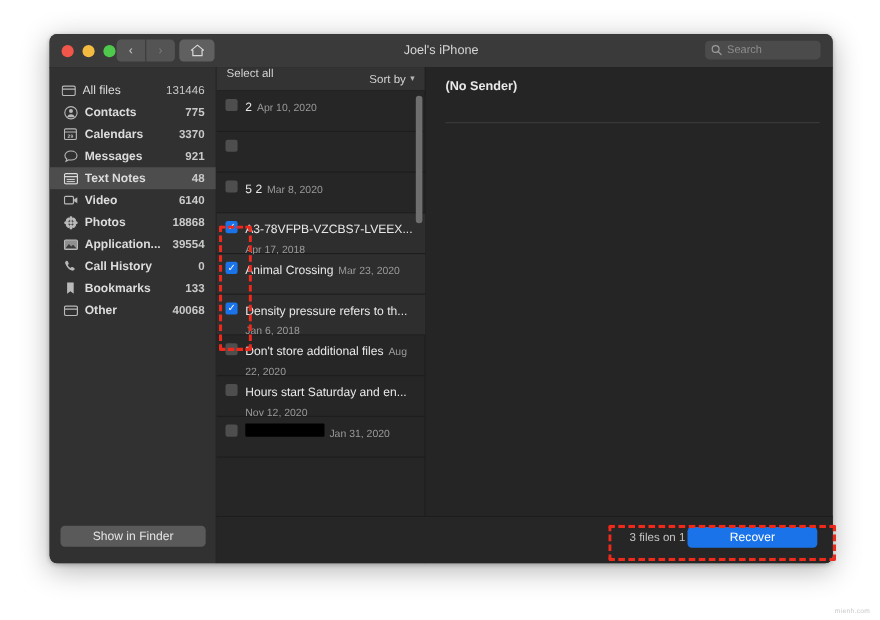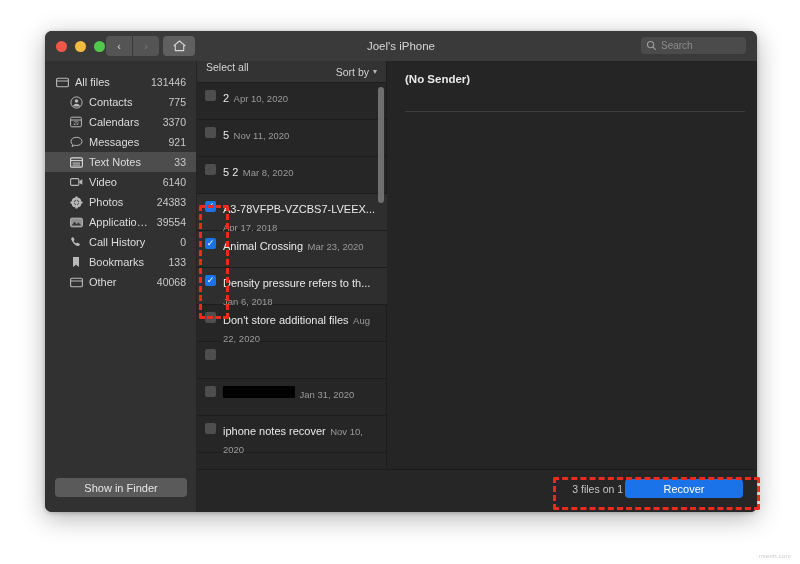--- a/index.html
+++ b/index.html
@@ -148,21 +148,21 @@
   .sb-row.allfiles { margin-top: 11px; }
   .sb-row .sb-ico {
     width: 14px; height: 14px;
     margin-right: 6px;
     flex: 0 0 auto;
     display: flex;
     align-items: center;
     justify-content: center;
     color: #b9b9b9;
   }
-  .sb-row.indent { padding-left: 24px; }
+  .sb-row.indent { padding-left: 12px; font-weight: bold; }
   .sb-row .sb-label {
     flex: 1 1 auto;
     white-space: nowrap;
     overflow: hidden;
     text-overflow: ellipsis;
   }
   .sb-row .sb-count {
     color: #c9c9c9;
     font-size: 10.5px;
     flex: 0 0 auto;
@@ -468,21 +468,21 @@
         <div class="sb-row indent selected">
           <span class="sb-ico">
             <svg width="13" height="11" viewBox="0 0 13 11">
               <rect x="0.6" y="0.9" width="11.8" height="9.2" rx="1.2" fill="none" stroke="#dadada" stroke-width="1.1"></rect>
               <line x1="0.6" y1="3.6" x2="12.4" y2="3.6" stroke="#dadada" stroke-width="1"></line>
               <line x1="2.6" y1="6.1" x2="10" y2="6.1" stroke="#dadada" stroke-width="0.9"></line>
               <line x1="2.6" y1="8.1" x2="10" y2="8.1" stroke="#dadada" stroke-width="0.9"></line>
             </svg>
           </span>
           <span class="sb-label">Text Notes</span>
-          <span class="sb-count">33</span>
+          <span class="sb-count">48</span>
         </div>
 
         <div class="sb-row indent">
           <span class="sb-ico">
             <svg width="13" height="10" viewBox="0 0 13 10">
               <rect x="0.6" y="1.6" width="8.2" height="6.8" rx="1.1" fill="none" stroke="#b9b9b9" stroke-width="1.1"></rect>
               <path d="M9.4 4.1 L12.3 2.3 L12.3 7.7 L9.4 5.9 Z" fill="#b9b9b9"></path>
             </svg>
           </span>
           <span class="sb-label">Video</span>
@@ -499,21 +499,21 @@
                 <ellipse cx="2.6" cy="6.5" rx="2.3" ry="1.5"></ellipse>
                 <ellipse cx="10.4" cy="6.5" rx="2.3" ry="1.5"></ellipse>
                 <ellipse cx="3.7" cy="3.7" rx="2.2" ry="1.4" transform="rotate(-45 3.7 3.7)"></ellipse>
                 <ellipse cx="9.3" cy="9.3" rx="2.2" ry="1.4" transform="rotate(-45 9.3 9.3)"></ellipse>
                 <ellipse cx="9.3" cy="3.7" rx="2.2" ry="1.4" transform="rotate(45 9.3 3.7)"></ellipse>
                 <ellipse cx="3.7" cy="9.3" rx="2.2" ry="1.4" transform="rotate(45 3.7 9.3)"></ellipse>
               </g>
             </svg>
           </span>
           <span class="sb-label">Photos</span>
-          <span class="sb-count">24383</span>
+          <span class="sb-count">18868</span>
         </div>
 
         <div class="sb-row indent">
           <span class="sb-ico">
             <svg width="13" height="11" viewBox="0 0 13 11">
               <rect x="0.6" y="1.2" width="11.8" height="8.6" rx="1.2" fill="#8f8f8f" stroke="#b9b9b9" stroke-width="1"></rect>
               <path d="M1.6 8.6 L4.6 4.8 L6.7 7.2 L8.4 5.4 L11.4 8.6 Z" fill="#3a3a3a"></path>
             </svg>
           </span>
           <span class="sb-label">Application...</span>
@@ -571,24 +571,20 @@
           <div class="list-item">
             <span class="cbox"></span>
             <span class="li-text">
               <span class="li-title">2</span>
               <span class="li-date">Apr 10, 2020</span>
             </span>
           </div>
 
           <div class="list-item">
             <span class="cbox"></span>
-            <span class="li-text">
-              <span class="li-title">5</span>
-              <span class="li-date">Nov 11, 2020</span>
-            </span>
           </div>
 
           <div class="list-item">
             <span class="cbox"></span>
             <span class="li-text">
               <span class="li-title">5 2</span>
               <span class="li-date">Mar 8, 2020</span>
             </span>
           </div>
 
@@ -619,37 +615,34 @@
           <div class="list-item">
             <span class="cbox"></span>
             <span class="li-text">
               <span class="li-title">Don't store additional files</span>
               <span class="li-date">Aug 22, 2020</span>
             </span>
           </div>
 
           <div class="list-item">
             <span class="cbox"></span>
+            <span class="li-text">
+              <span class="li-title">Hours start Saturday and en...</span>
+              <span class="li-date">Nov 12, 2020</span>
+            </span>
           </div>
 
           <div class="list-item">
             <span class="cbox"></span>
             <span class="li-text">
               <span class="li-title redacted"></span>
               <span class="li-date">Jan 31, 2020</span>
             </span>
           </div>
 
-          <div class="list-item">
-            <span class="cbox"></span>
-            <span class="li-text">
-              <span class="li-title">iphone notes recover</span>
-              <span class="li-date">Nov 10, 2020</span>
-            </span>
-          </div>
 
         </div>
 
         <div class="vscroll-track">
           <div class="vscroll-thumb"></div>
         </div>
       </div>
 
       <div class="preview">
         <div class="preview-sender">(No Sender)</div>

